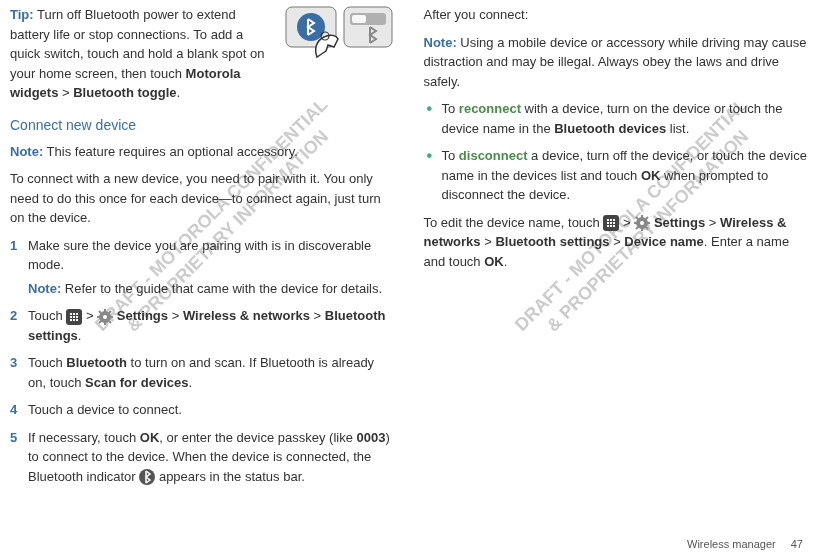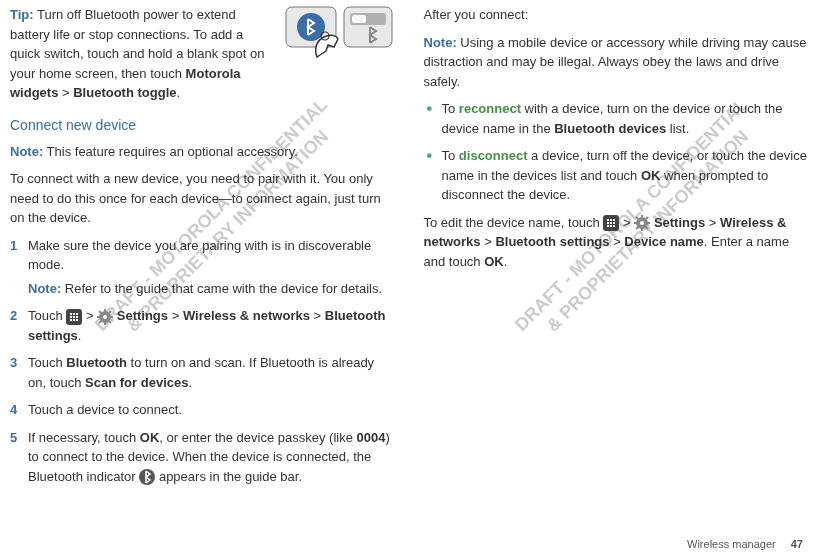--- a/index.html
+++ b/index.html
@@ -91,21 +91,21 @@
       margin-left: 8px;
       margin-bottom: 4px;
     }
     .footer {
       position: absolute;
       bottom: 6px;
       right: 14px;
       font-size: 11px;
       color: #555;
     }
-    .footer .pg { font-weight: bold; margin-left: 12px; }
+    .footer .pg { font-weight: normal; margin-left: 12px; }
     .sub-note { padding-left: 18px; margin-top: -4px; }
   </style>
 </head>
 <body>
 
 <div class="watermark wm1">DRAFT - MOTOROLA CONFIDENTIAL
 &amp; PROPRIETARY INFORMATION</div>
 <div class="watermark wm2">DRAFT - MOTOROLA CONFIDENTIAL
 &amp; PROPRIETARY INFORMATION</div>
 
@@ -168,23 +168,23 @@
       <li>
         <span class="num">3</span>
         <span>Touch </span><span class="bold">Bluetooth</span><span> to turn on and scan. If Bluetooth is already on, touch </span><span class="bold">Scan for devices</span><span>.</span>
       </li>
       <li>
         <span class="num">4</span>
         <span>Touch a device to connect.</span>
       </li>
       <li>
         <span class="num">5</span>
-        <span>If necessary, touch </span><span class="bold">OK</span><span>, or enter the device passkey (like </span><span class="bold">0004</span><span>) to connect to the device. When the device is connected, the Bluetooth indicator </span><span class="icon-inline icon-bt-indicator"><svg viewBox="0 0 16 16" style="position:absolute;top:0;left:0">
+        <span>If necessary, touch </span><span class="bold">OK</span><span>, or enter the device passkey (like </span><span class="bold">0003</span><span>) to connect to the device. When the device is connected, the Bluetooth indicator </span><span class="icon-inline icon-bt-indicator"><svg viewBox="0 0 16 16" style="position:absolute;top:0;left:0">
               <path d="M6 3 L10 6 L6 9 L10 12 L6 15 M6 3 L6 15" stroke="#fff" stroke-width="1.5" fill="none" transform="translate(1,-1)"></path>
-            </svg></span><span> appears in the guide bar.</span>
+            </svg></span><span> appears in the status bar.</span>
       </li>
     </ol>
   </div>
 
   <div class="col">
     <p>After you connect:</p>
 
     <p>
       <span class="note-label">Note:</span><span> Using a mobile device or accessory while driving may cause distraction and may be illegal. Always obey the laws and drive safely.</span>
     </p>

